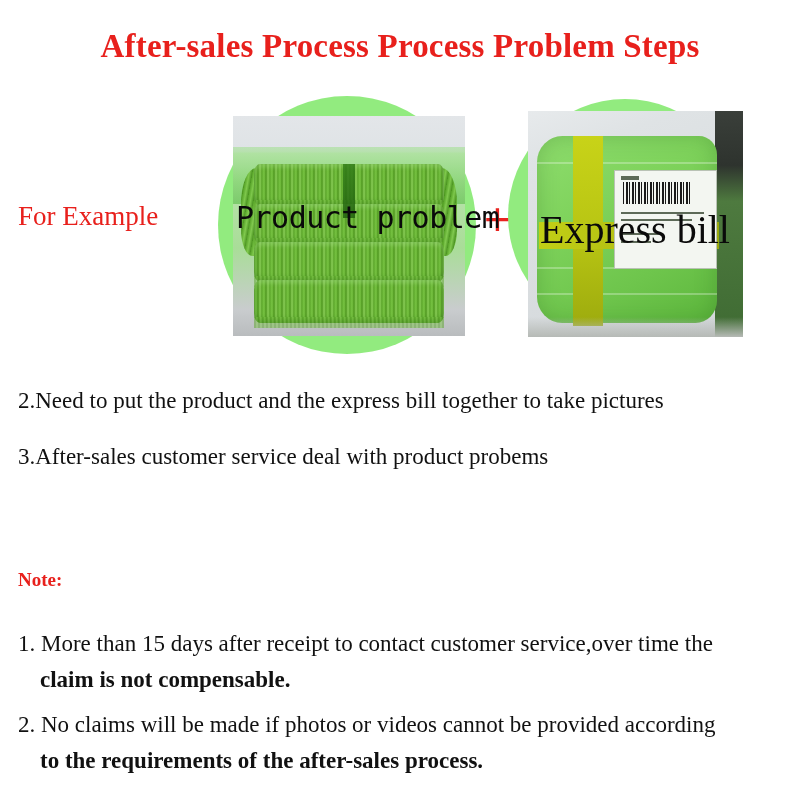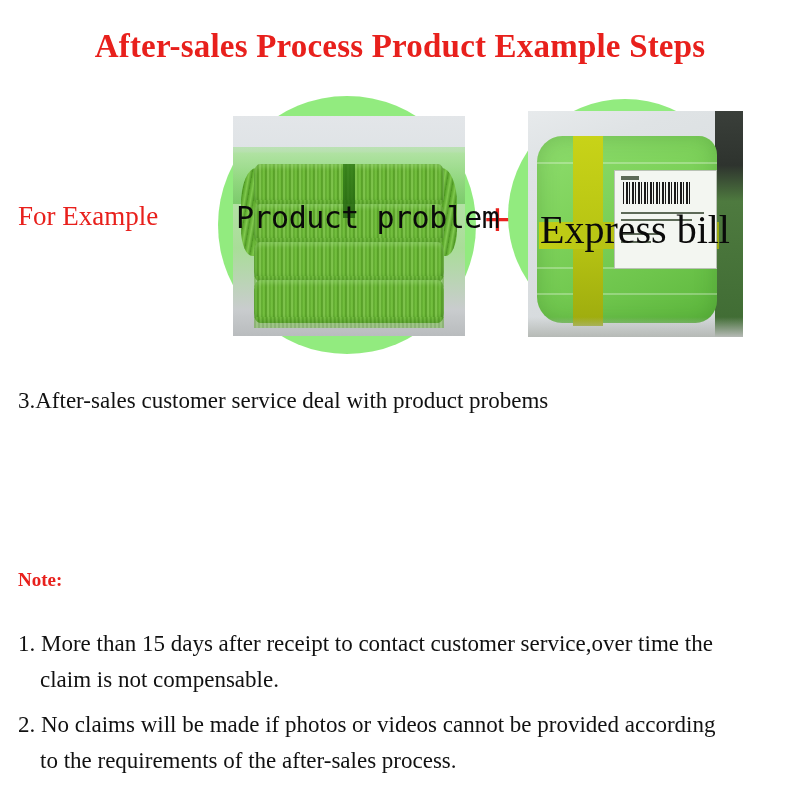--- a/index.html
+++ b/index.html
@@ -230,26 +230,26 @@
     position: absolute;
     left: 18px; top: 612px; width: 772px; margin-top: 14px;
   }
   .note-item {
     font-size: 23px;
     color: #111111;
     margin-bottom: 10px;
     line-height: 1.55;
   }
   .note-item .note-num { }
-  .note-cont { display: block; padding-left: 22px; }
+  .note-cont { display: block; padding-left: 22px; font-weight: bold; }
 </style>
 </head>
 <body>
 
-<div class="title">After-sales Process Product Example Steps</div>
+<div class="title">After-sales Process Process Problem Steps</div>
 
 <div class="example-row">
 
   <div class="for-example">For Example</div>
 
   <div class="photo-block" id="photo-product">
     <div class="green-circle"></div>
     <div class="photo-frame">
       <div class="fur-bg"></div>
       <div class="fur-shelf"></div>
@@ -289,20 +289,21 @@
       </div>
       <div class="pkg-bottom-shadow"></div>
     </div>
   </div>
 
   <div class="photo-caption" id="caption-product">Product problem</div>
   <div class="photo-caption" id="caption-express">Express bill</div>
 </div>
 
 <div class="steps">
+  <div class="step-line">2.Need to put the product and the express bill together to take pictures</div>
   <div class="step-line">3.After-sales customer service deal with product probems</div>
 </div>
 
 <div class="note-heading">Note:</div>
 <div class="note-list">
   <div class="note-item">
     <span class="note-num">1.</span>
     <span>More than 15 days after receipt to contact customer service,over time the</span>
     <span class="note-cont">claim is not compensable.</span>
   </div>

